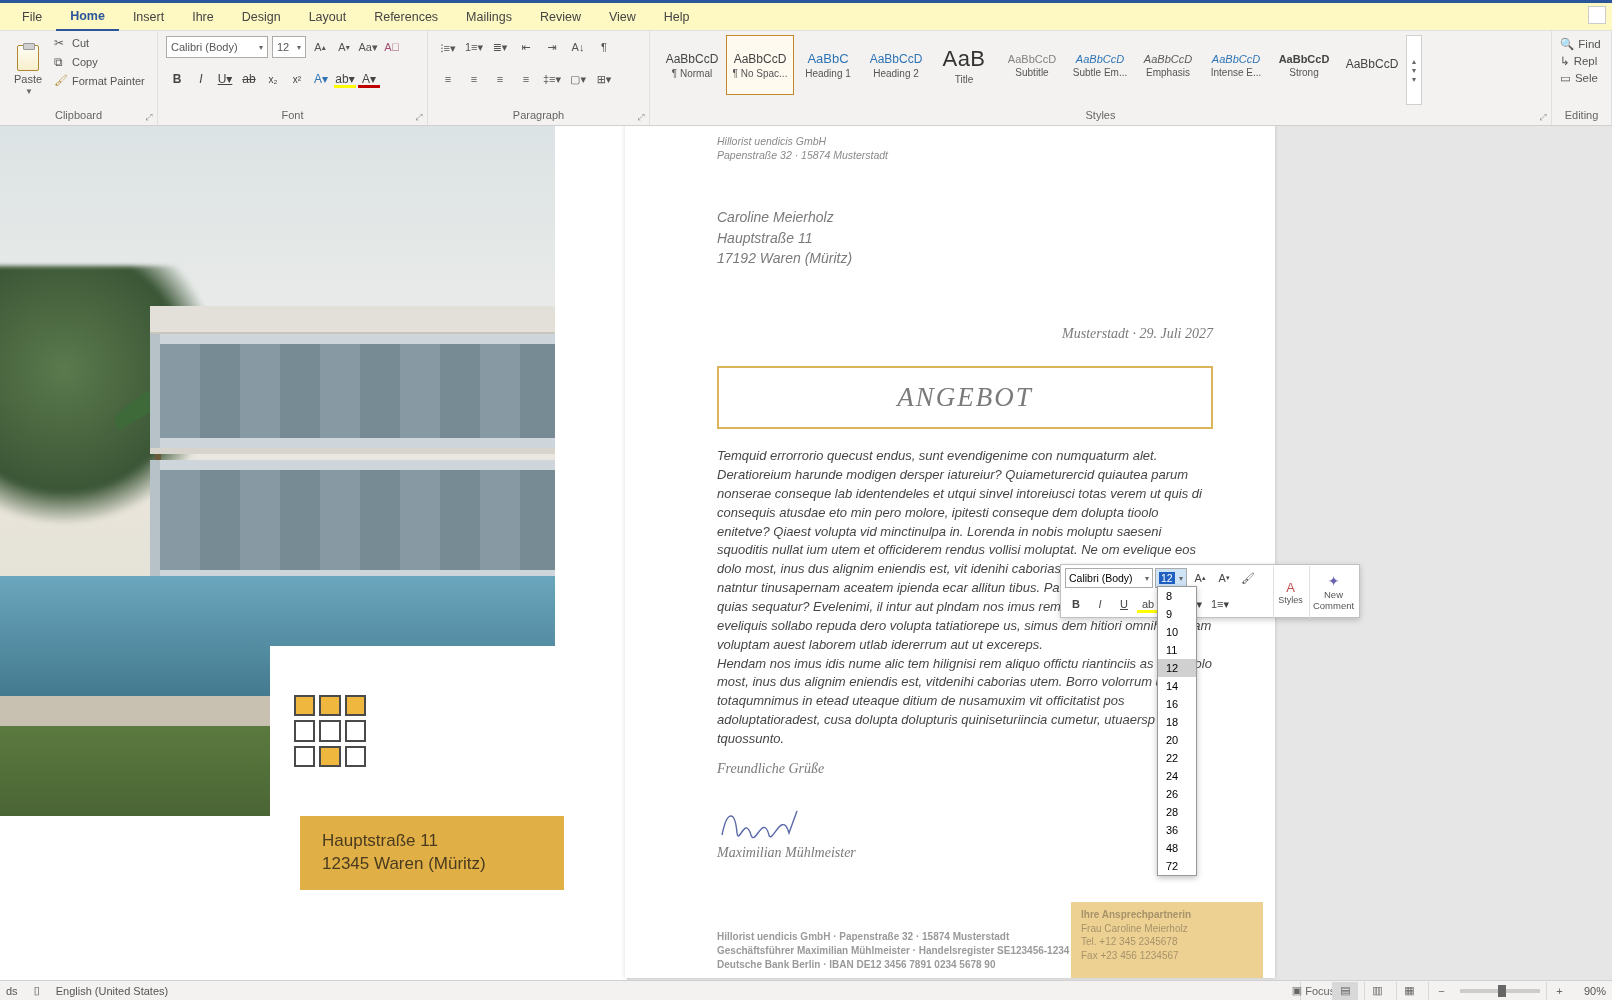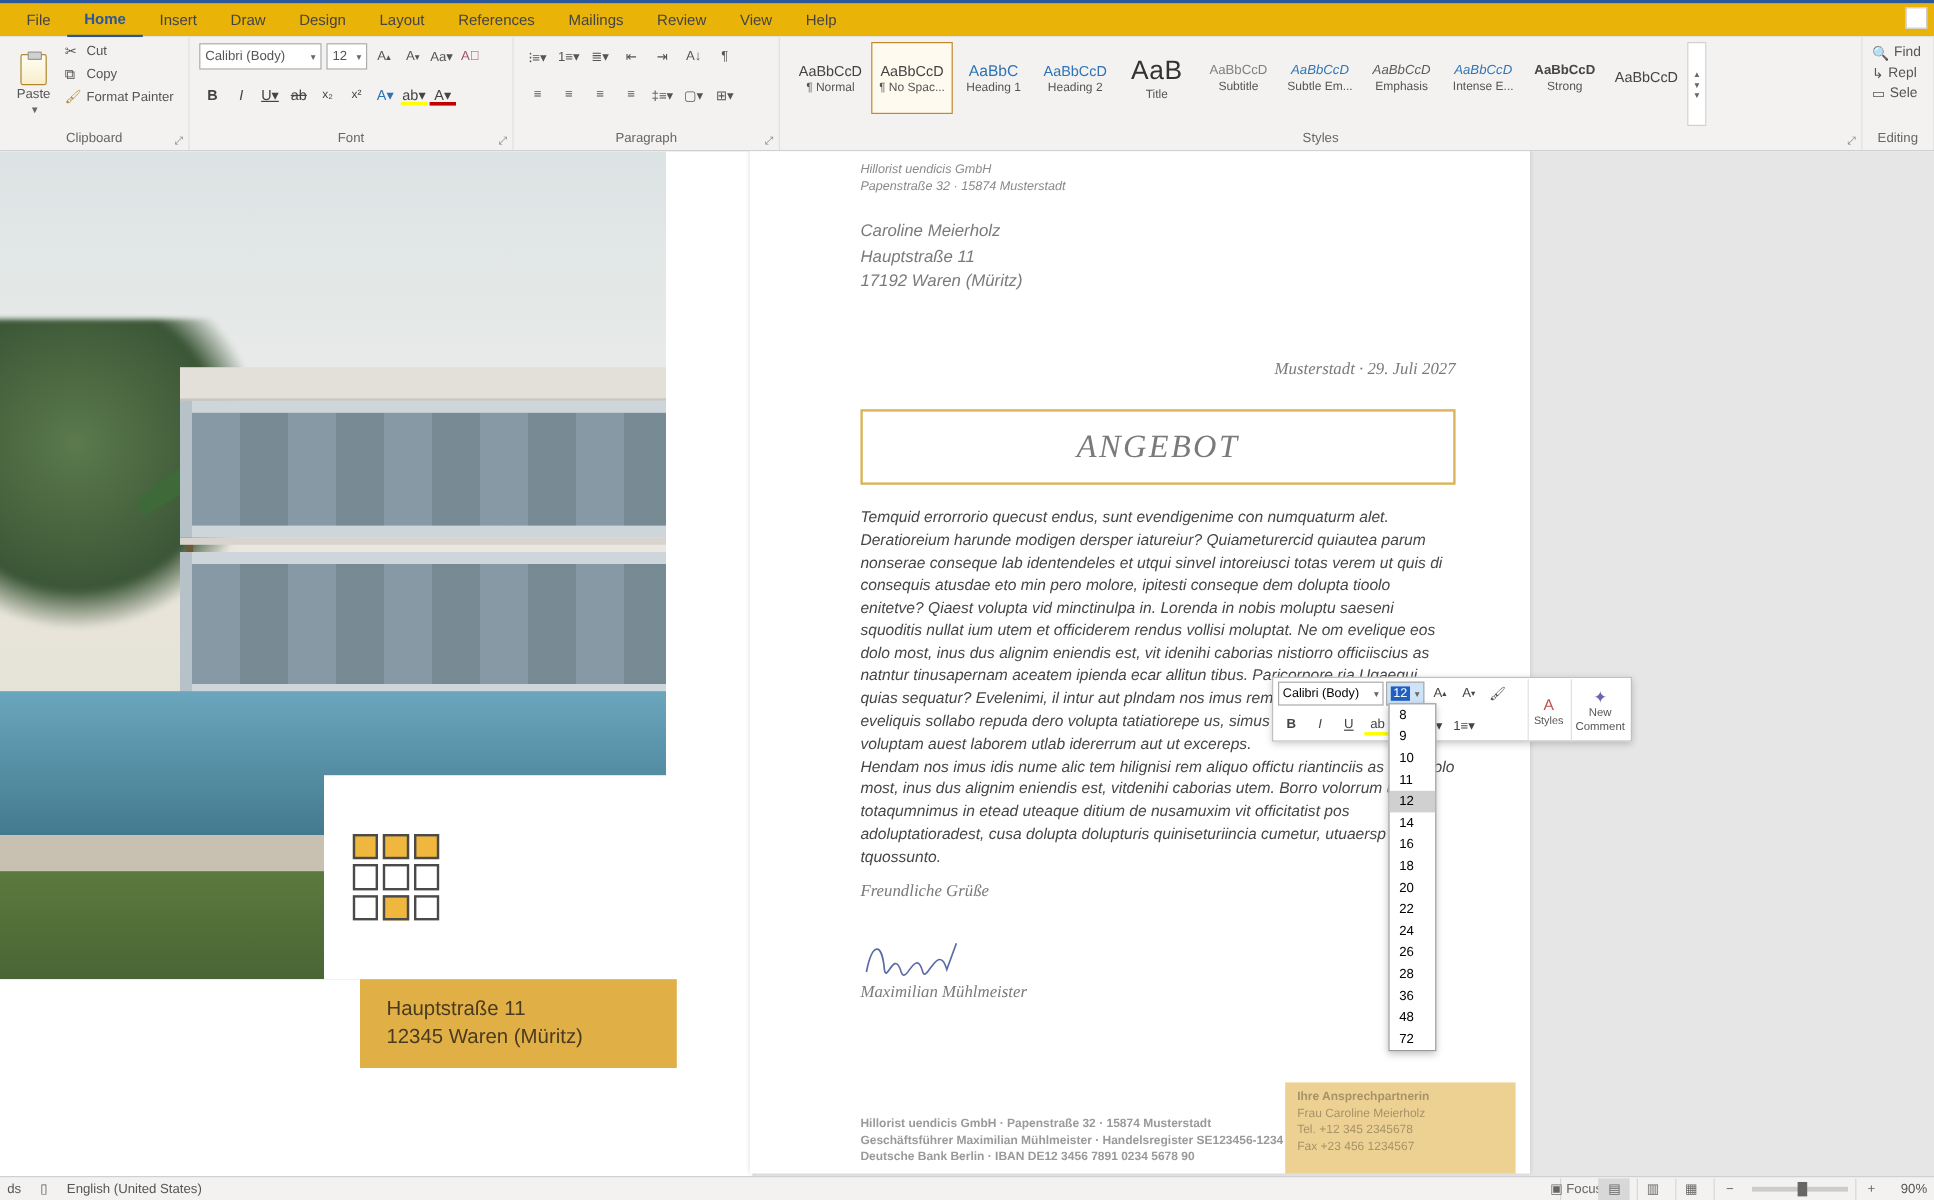--- a/index.html
+++ b/index.html
@@ -2,21 +2,21 @@
 <html><head>
 <meta charset="utf-8">
 <style>
 * { box-sizing: border-box; margin: 0; padding: 0; font-family: "Segoe UI", Arial, sans-serif; }
 body { width: 1612px; height: 1000px; overflow: hidden; background: #fff; position: relative; }
 
 
 .titlebar { height: 3px; background: #2b579a; }
 
 
-.menu-tabs { height: 28px; display: flex; align-items: center; padding: 0 8px; background: #eab308; border-bottom: 1px solid #e1e1e1; font-size: 12.5px; color: #444; }
+.menu-tabs { height: 28px; display: flex; align-items: center; padding: 0 8px; background: #fef9c3; border-bottom: 1px solid #e1e1e1; font-size: 12.5px; color: #444; }
 .menu-tabs .tab { padding: 6px 14px; cursor: pointer; }
 .menu-tabs .tab.active { color: #2b579a; border-bottom: 2px solid #2b579a; font-weight: 600; }
 .menu-tabs .appicon { position: absolute; right: 6px; top: 6px; width: 18px; height: 18px; background: #fff; border: 1px solid #ccc; }
 
 
 .ribbon { height: 95px; display: flex; background: #f3f2f1; border-bottom: 1px solid #d0d0d0; font-size: 11px; color: #555; position: relative; }
 .rgroup { border-right: 1px solid #e0e0e0; padding: 4px 8px 0 8px; display: flex; flex-direction: column; justify-content: space-between; height: 100%; position: relative; }
 .rgroup .label { text-align: center; font-size: 11px; color: #666; padding-bottom: 4px; }
 .rgroup .launcher { position: absolute; right: 2px; bottom: 2px; width: 12px; height: 12px; font-size: 9px; color: #888; text-align: center; line-height: 12px; }
 
@@ -105,21 +105,21 @@
 .logo-ico .grid { position: absolute; inset: 0; display: grid; grid-template-columns: repeat(3,1fr); grid-template-rows: repeat(3,1fr); gap: 4px; }
 .logo-ico .cell { border: 2.5px solid #4a4a4a; }
 .logo-ico .cell.y { background: #efb73e; }
 .logo-text { font-family: Georgia, serif; font-size: 30px; font-style: italic; color: #595959; line-height: 1.25; }
 .addr-card { position: absolute; left: 300px; top: 690px; width: 264px; height: 74px; background: #e0b046; color: #4a3a1f; font-family: Georgia, serif; font-size: 17px; padding: 14px 22px; line-height: 1.35; }
 
 
 .rightpage { position: absolute; left: 625px; top: -2px; width: 650px; height: 100%; background: #fff; box-shadow: 0 0 4px rgba(0,0,0,0.15); }
 .letter-wrap { padding: 10px 62px 0 92px; color: #595959; font-style: italic; }
 .sender-small { font-size: 10.5px; color: #8a8a8a; font-family: Georgia, serif; line-height: 1.35; }
-.recipient { margin-top: 20px; font-family: Georgia, serif; font-size: 14px; color: #7a7a7a; line-height: 1.45; }
+.recipient { margin-top: 45px; font-family: Georgia, serif; font-size: 14px; color: #7a7a7a; line-height: 1.45; }
 .dateline { text-align: right; font-family: Georgia, serif; font-size: 14px; color: #7a7a7a; margin-top: 58px; }
 .heading-box { border: 2px solid #d9b45b; margin-top: 24px; padding: 14px 0; text-align: center; font-family: Georgia, serif; font-size: 27px; letter-spacing: 2px; color: #7a7a7a; }
 .body-text { margin-top: 18px; font-size: 13px; color: #464646; line-height: 1.45; }
 .body-text p { margin-bottom: 0; }
 .closing { margin-top: 12px; font-family: Georgia, serif; font-size: 14px; color: #7a7a7a; }
 .sig { margin-top: 28px; width: 90px; height: 38px; position: relative; }
 .sig svg { position: absolute; left: 0; top: 0; }
 .sig-name { font-family: Georgia, serif; font-size: 14px; color: #7a7a7a; margin-top: 2px; }
 
 .footer-info { position: absolute; left: 92px; bottom: 6px; font-size: 10px; color: #9a9a9a; font-family: Georgia, serif; line-height: 1.4; font-weight: bold; }
@@ -152,21 +152,21 @@
 </style>
 </head>
 <body>
 
 <div class="titlebar"></div>
 
 <div class="menu-tabs">
   <div class="tab">File</div>
   <div class="tab active">Home</div>
   <div class="tab">Insert</div>
-  <div class="tab">Draw</div>
+  <div class="tab">Ihre</div>
   <div class="tab">Design</div>
   <div class="tab">Layout</div>
   <div class="tab">References</div>
   <div class="tab">Mailings</div>
   <div class="tab">Review</div>
   <div class="tab">View</div>
   <div class="tab">Help</div>
   <div class="appicon"></div>
 </div>
 

